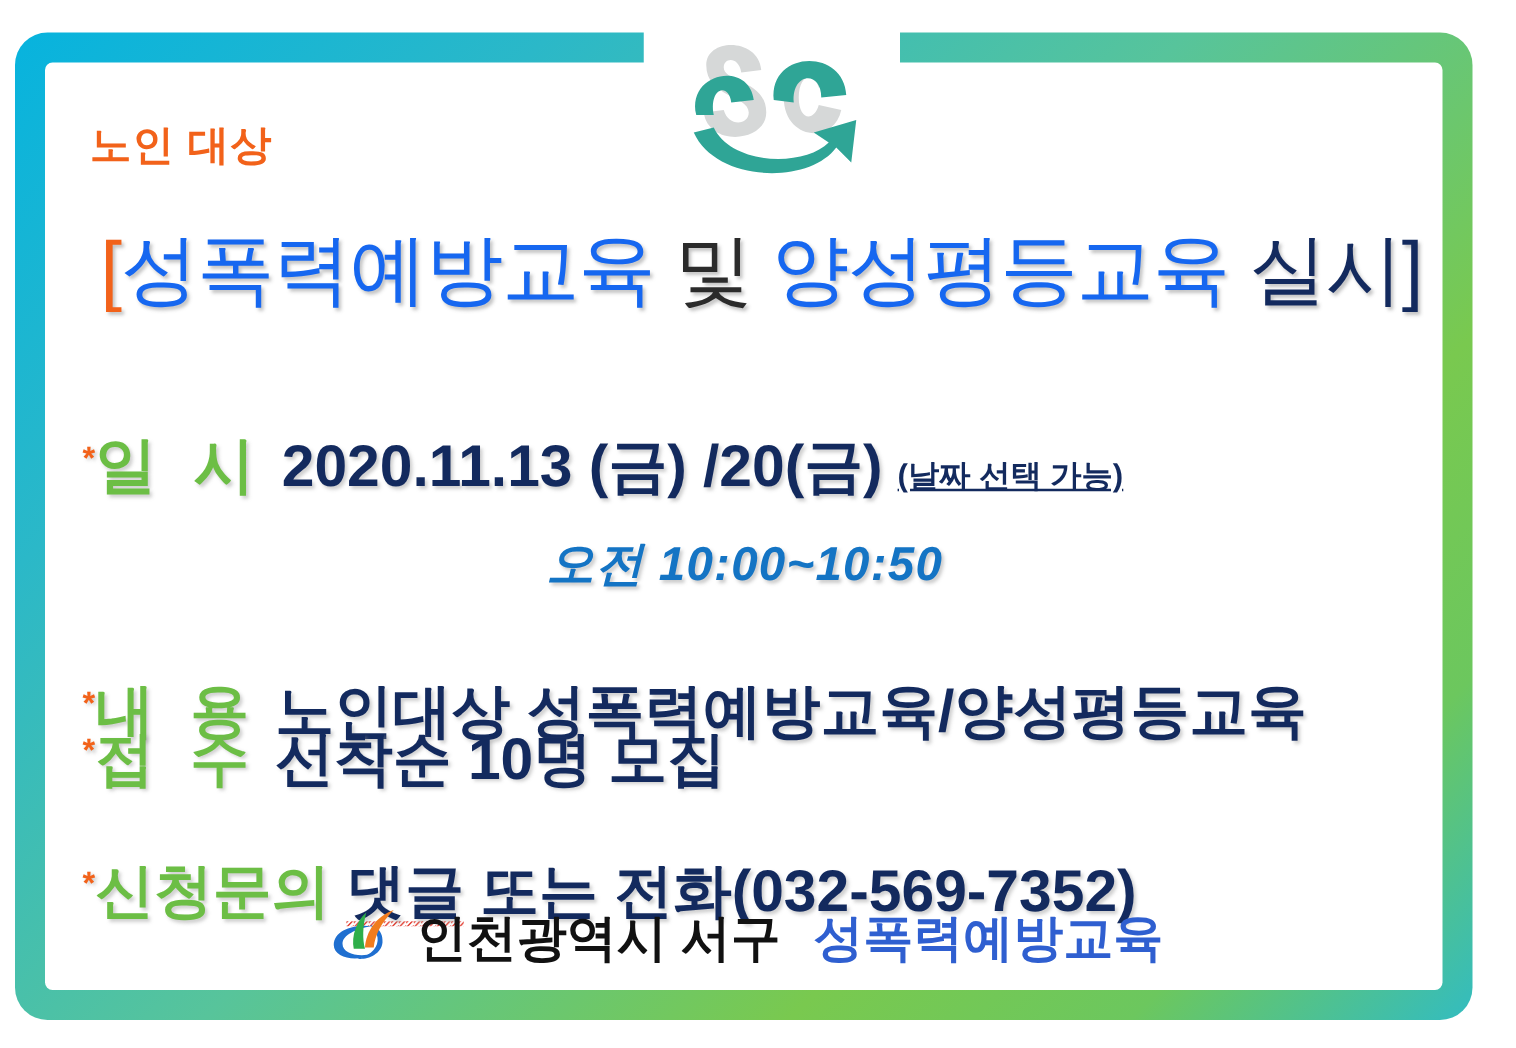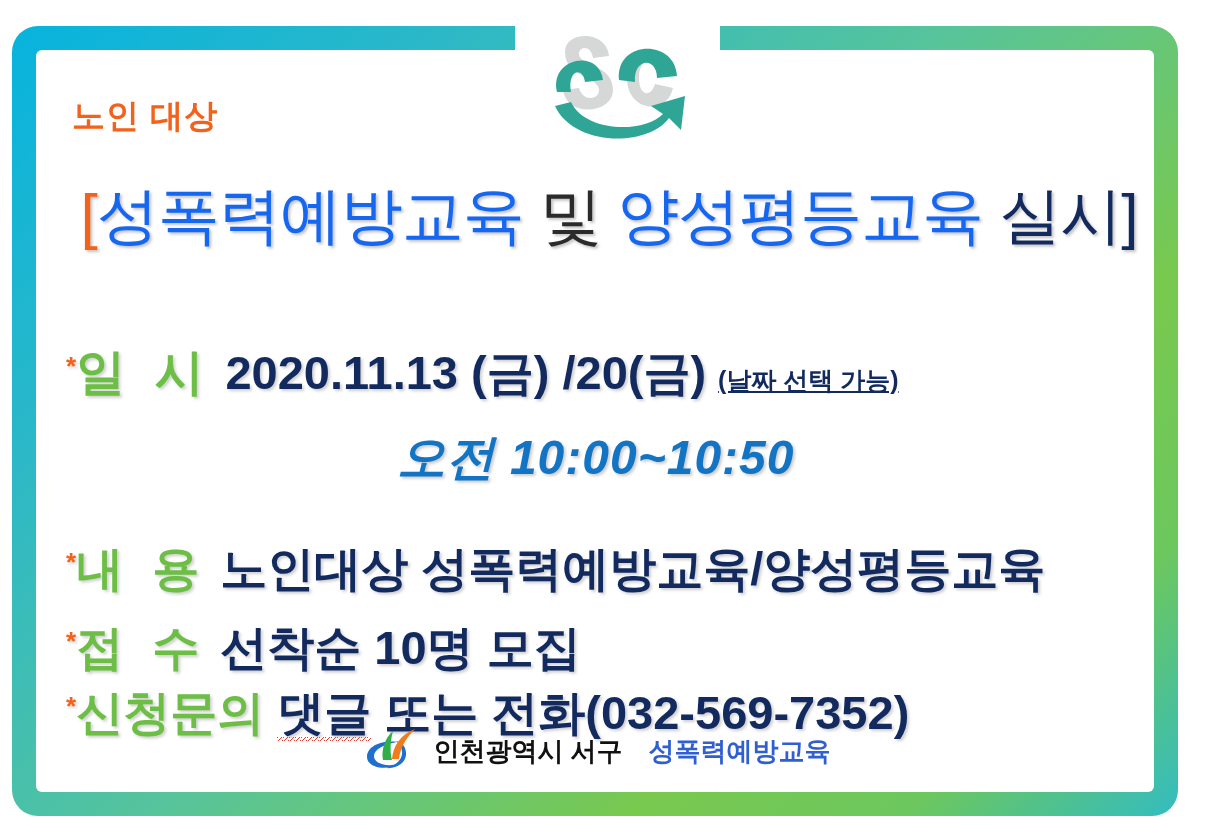--- a/index.html
+++ b/index.html
@@ -93,32 +93,32 @@
     font-size:25px;color:#132a5e;
     text-decoration:underline;
     letter-spacing:0;
     margin-left:12px;
     text-shadow:none;
   }
 
   .row-time{
     top:376px; left:0; width:1120px;
     text-align:center;
-    font-size:48px;
+    font-size:38px;
     font-style:italic;
     color:#1474c4;
     font-weight:bold;
     letter-spacing:1px;
     text-shadow:2px 2px 3px rgba(140,140,140,.45);
   }
 
   .row-content{ top:488px; font-size:47px; }
   .row-content .label{letter-spacing:8px;}
 
-  .row-apply{ top:567px; font-size:47px; }
+  .row-apply{ top:526px; font-size:47px; }
   .row-apply .label{letter-spacing:8px;}
 
   .row-inquiry{ top:632px; font-size:47px; }
   .row-inquiry .label{letter-spacing:0px;}
   .squiggle{
     position:relative;
     background-image:repeating-linear-gradient(135deg,#e23b2e 0 1.2px,transparent 1.2px 3px);
     background-size:6px 4px;
     background-repeat:repeat-x;
     background-position:0 100%;
@@ -129,21 +129,21 @@
   .footer{
     position:absolute;
     left:0; right:0; bottom:14px;
     display:flex;
     align-items:center;
     justify-content:center;
     gap:26px;
   }
   .foot-group{display:flex;align-items:center;gap:8px;}
   .foot-text{
-    font-size:26px;font-weight:bold;color:#111111;white-space:nowrap;
+    font-size:40px;font-weight:bold;color:#111111;white-space:nowrap;
   }
   .foot-text.blue{color:#2f5fd0;}
   .mark{display:block;}
 </style>
 </head>
 <body>
 
 <div class="poster">
   <div class="poster-inner">
 

